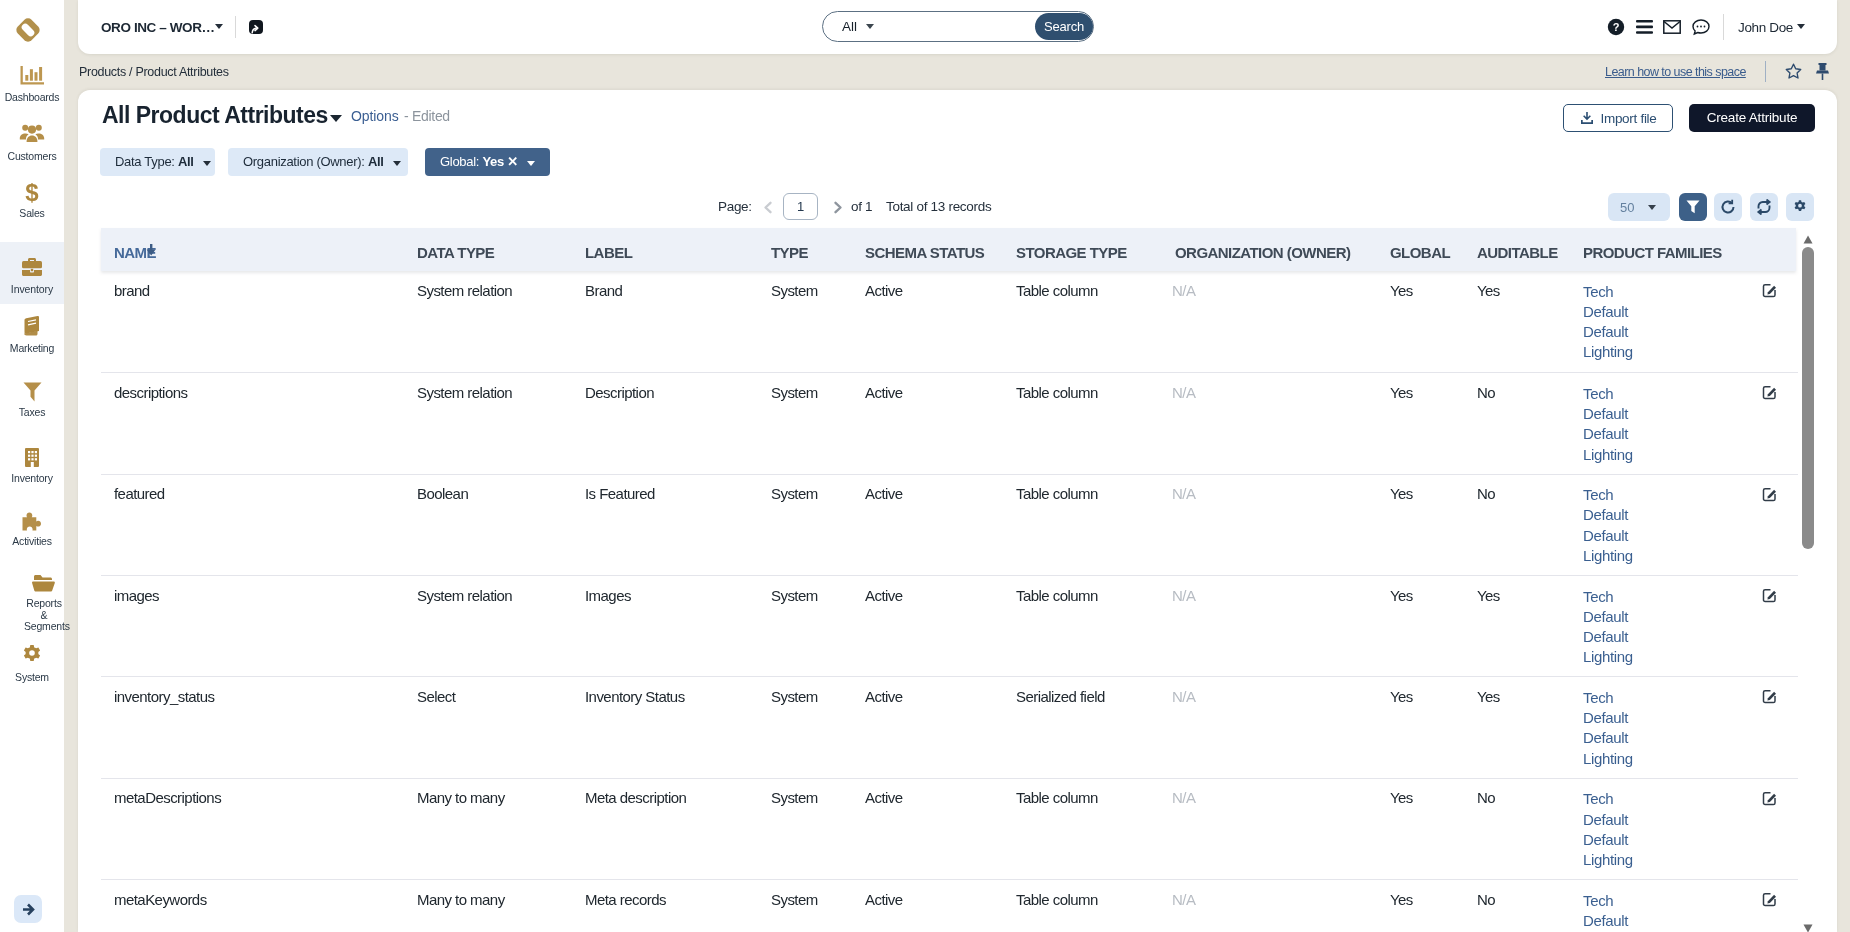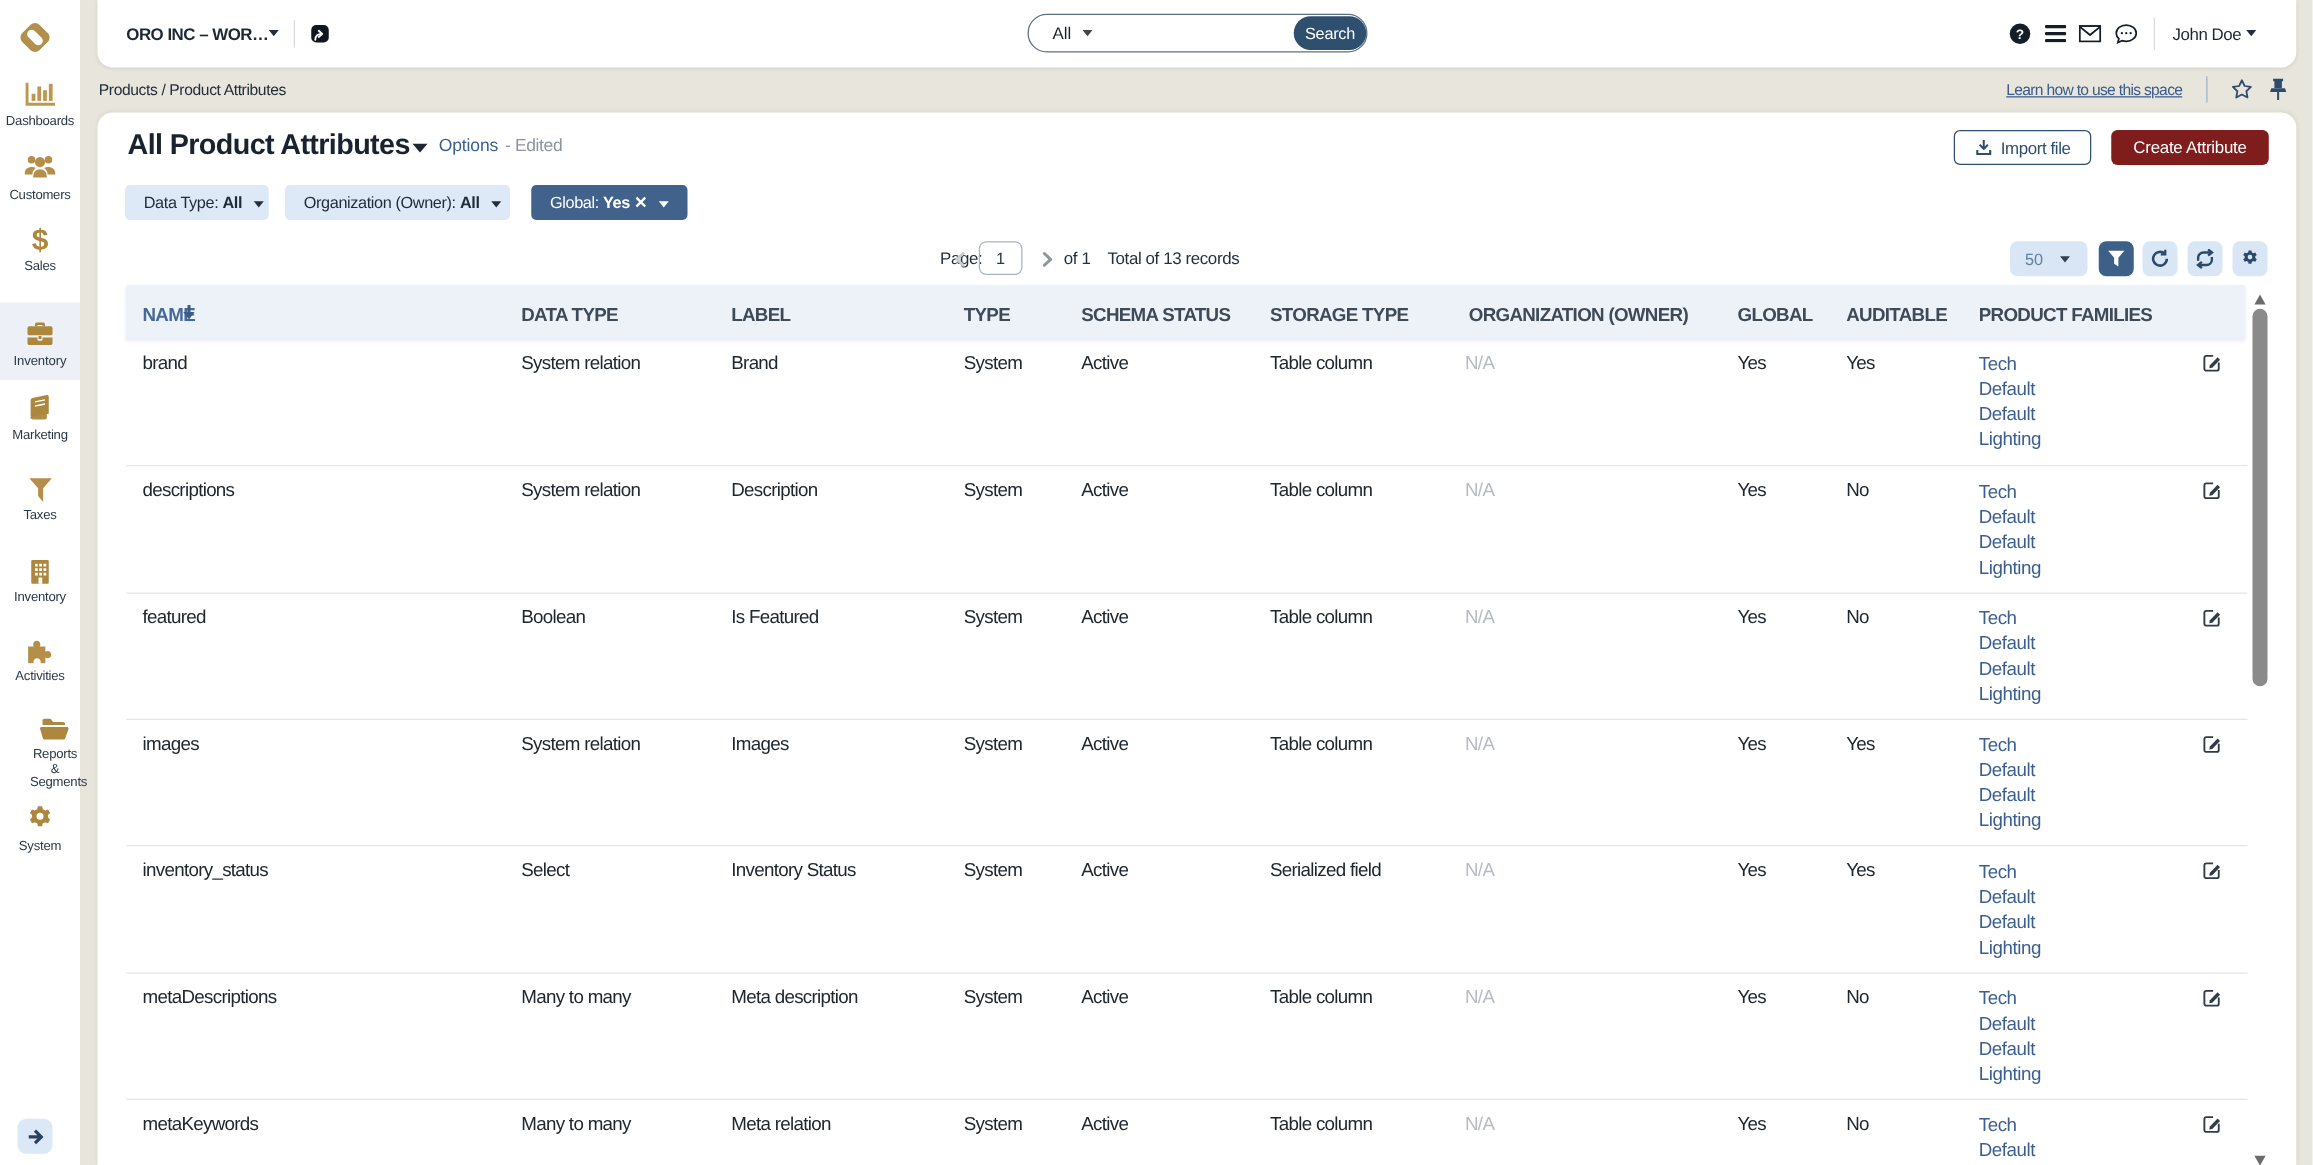--- a/index.html
+++ b/index.html
@@ -27,21 +27,21 @@
 #crumb { left:79px; top:65px; font-size:12.5px; color:#232e3a; letter-spacing:-0.3px; }
 #learn { left:1605px; top:65px; font-size:12.5px; color:#3a5c8c; text-decoration:underline; letter-spacing:-0.55px; }
 #bdivider { left:1765px; top:61px; width:1px; height:21px; background:#9fb0c4; }
 
 #card { left:78px; top:90px; width:1759px; height:842px; background:#fff; border-radius:12px 12px 0 0; box-shadow:0 -1px 3px rgba(100,95,80,0.10); }
 #title { left:102px; top:102px; font-size:23px; font-weight:bold; color:#18232f; letter-spacing:-0.5px; }
 #titlecaret { left:330px; top:115px; border-left:6px solid transparent; border-right:6px solid transparent; border-top:7.5px solid #1b2631; width:0; height:0; }
 #options { left:351px; top:108px; font-size:14px; color:#3a5e92; letter-spacing:-0.1px; }
 #edited { left:404px; top:108px; font-size:14px; color:#8c949d; letter-spacing:-0.3px; }
 #importbtn { left:1563px; top:104px; width:110px; height:28px; border:1.5px solid #2d5073; border-radius:5px; background:#fff; color:#2b4e72; font-size:13.5px; letter-spacing:-0.3px; }
-#createbtn { left:1689px; top:104px; width:126px; height:28px; background:#7f1d1d; border-radius:5px; color:#fff; font-size:13.5px; text-align:center; line-height:28px; letter-spacing:-0.2px; }
+#createbtn { left:1689px; top:104px; width:126px; height:28px; background:#0f172a; border-radius:5px; color:#fff; font-size:13.5px; text-align:center; line-height:28px; letter-spacing:-0.2px; }
 .chip { position:absolute; top:148px; height:28px; background:#dde9f7; border-radius:4px; font-size:13px; color:#1d2b3a; line-height:28px; text-align:left; padding-left:15px; letter-spacing:-0.3px; }
 .chip .caret { border-top-color:#242e39; margin-left:6px; }
 #chip3 { background:#41628a; color:#fff; }
 #chip3 .caret { border-top-color:#fff; }
 
 .pagtxt { position:absolute; top:199px; font-size:13.5px; color:#25303c; letter-spacing:-0.3px; }
 #pagebox { left:783px; top:193px; width:35px; height:27px; border:1px solid #a7b4c3; border-radius:6px; font-size:13px; color:#24384e; text-align:center; line-height:25px; }
 #pill50 { left:1608px; top:193px; width:62px; height:28px; background:#d9e6f5; border-radius:6px; }
 .toolbtn { position:absolute; top:193px; width:28px; height:28px; background:#d9e6f5; border-radius:6px; }
 #filterbtn { background:#3d6088; }
@@ -226,21 +226,21 @@
 <button id="importbtn" class="abs"><svg style="vertical-align:-2px;margin-right:7px;" width="14" height="14" viewBox="0 0 14 14" fill="#2b4e72">
       <path d="M6.2 1h1.6v5.2l2-2 1.1 1.1L7 9.2 3.1 5.3l1.1-1.1 2 2z"></path>
       <path d="M1 9h1.7v2.3h8.6V9H13v4H1z"></path>
     </svg>Import file</button>
 <div id="createbtn" class="abs">Create Attribute</div>
 
 <div class="chip" style="left:100px; width:115px;">Data Type: <b>All</b> <span class="caret"></span></div>
 <div class="chip" style="left:228px; width:180px;">Organization (Owner): <b>All</b> <span class="caret"></span></div>
 <div class="chip" id="chip3" style="left:425px; width:125px;">Global: <b>Yes ✕</b> <span class="caret"></span></div>
 
-<div class="pagtxt" style="left:752px;text-align:center;">Page:</div>
+<div class="pagtxt" style="left:718px;text-align:center;">Page:</div>
 <svg class="abs" style="left:763px;top:201px;" width="10" height="13" viewBox="0 0 10 13" fill="none" stroke="#c9ccd1" stroke-width="2.4" stroke-linecap="round" stroke-linejoin="round">
     <path d="M7.5 1.8L2.5 6.5l5 4.7"></path>
   </svg>
 <div id="pagebox" class="abs">1</div>
 <svg class="abs" style="left:833px;top:201px;" width="10" height="13" viewBox="0 0 10 13" fill="none" stroke="#8e959e" stroke-width="2.4" stroke-linecap="round" stroke-linejoin="round">
     <path d="M2.5 1.8l5 4.7-5 4.7"></path>
   </svg>
 <div class="pagtxt" style="left:851px;">of 1</div>
 <div class="pagtxt" style="left:886px;">Total of 13 records</div>
 
@@ -404,21 +404,21 @@
         <div>Lighting</div>
       </div>
   <div style="position:absolute; left:1661px; top:12px; line-height:0;"><svg class="pencil" width="15" height="15" viewBox="0 0 15 15" fill="none" stroke="#313c48" stroke-width="1.5">
           <path d="M13 7v4.9c0 .9-.7 1.6-1.6 1.6H3.1c-.9 0-1.6-.7-1.6-1.6V3.3c0-.9.7-1.6 1.6-1.6h5.4"></path>
           <path d="M5.9 9.2l6.2-6.4 1.9 1.9-6.2 6.4-2.4.5z" fill="#313c48" stroke="none"></path>
         </svg></div>
 </div>
 <div class="row" style="top:879.1px; height:53px; border-top:1px solid #e4e5eb;">
   <div class="cell" style="left:13px;">metaKeywords</div>
   <div class="cell" style="left:316px;">Many to many</div>
-  <div class="cell" style="left:484px;">Meta relation</div>
+  <div class="cell" style="left:484px;">Meta records</div>
   <div class="cell" style="left:670px;">System</div>
   <div class="cell" style="left:764px;">Active</div>
   <div class="cell" style="left:915px;">Table column</div>
   <div class="cell na" style="left:1071px;">N/A</div>
   <div class="cell" style="left:1289px;">Yes</div>
   <div class="cell" style="left:1376px;">No</div>
   <div class="cell fam" style="left:1482px;">
         <div>Tech</div>
         <div>Default</div>
         <div>Default</div>

